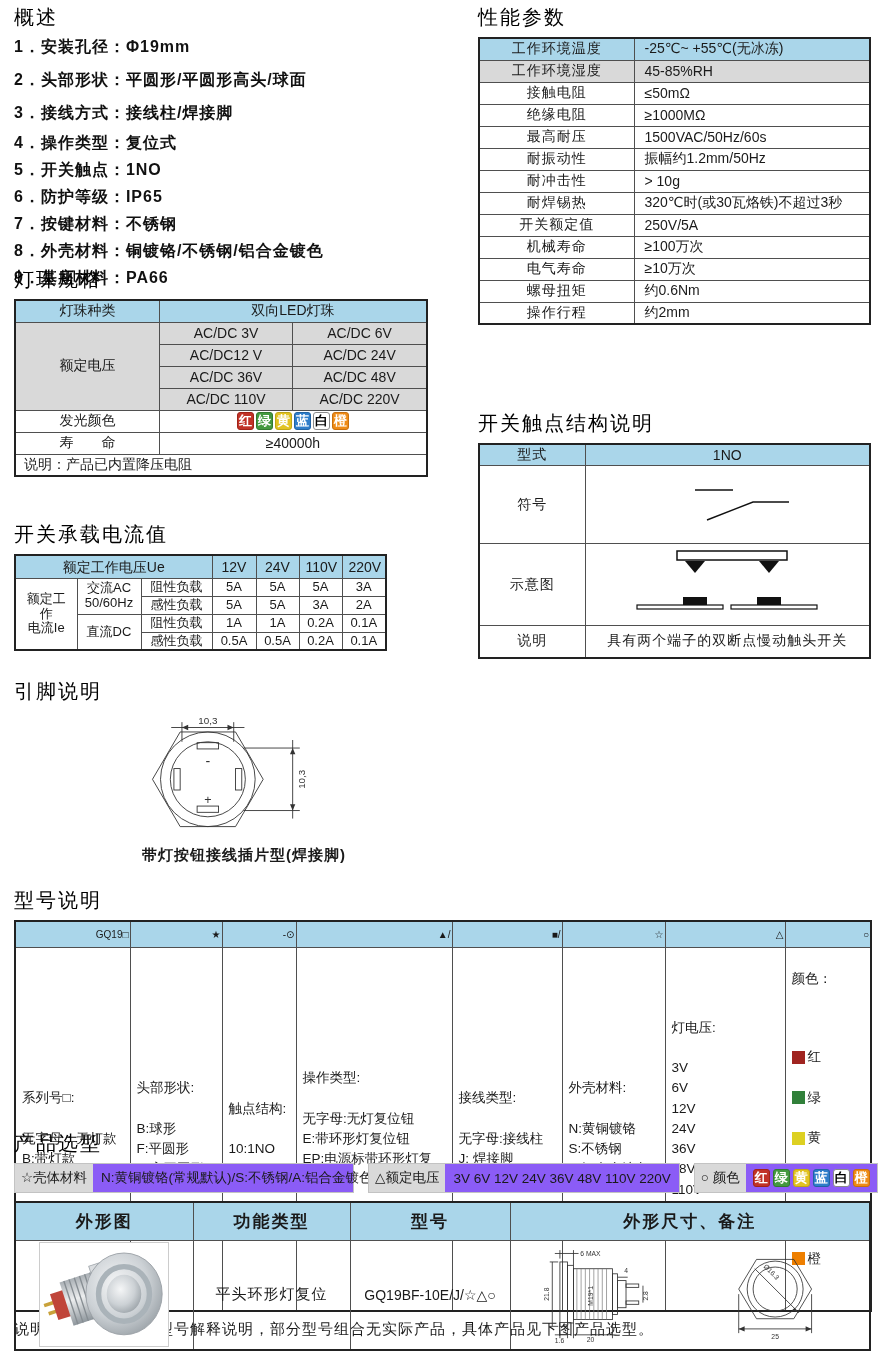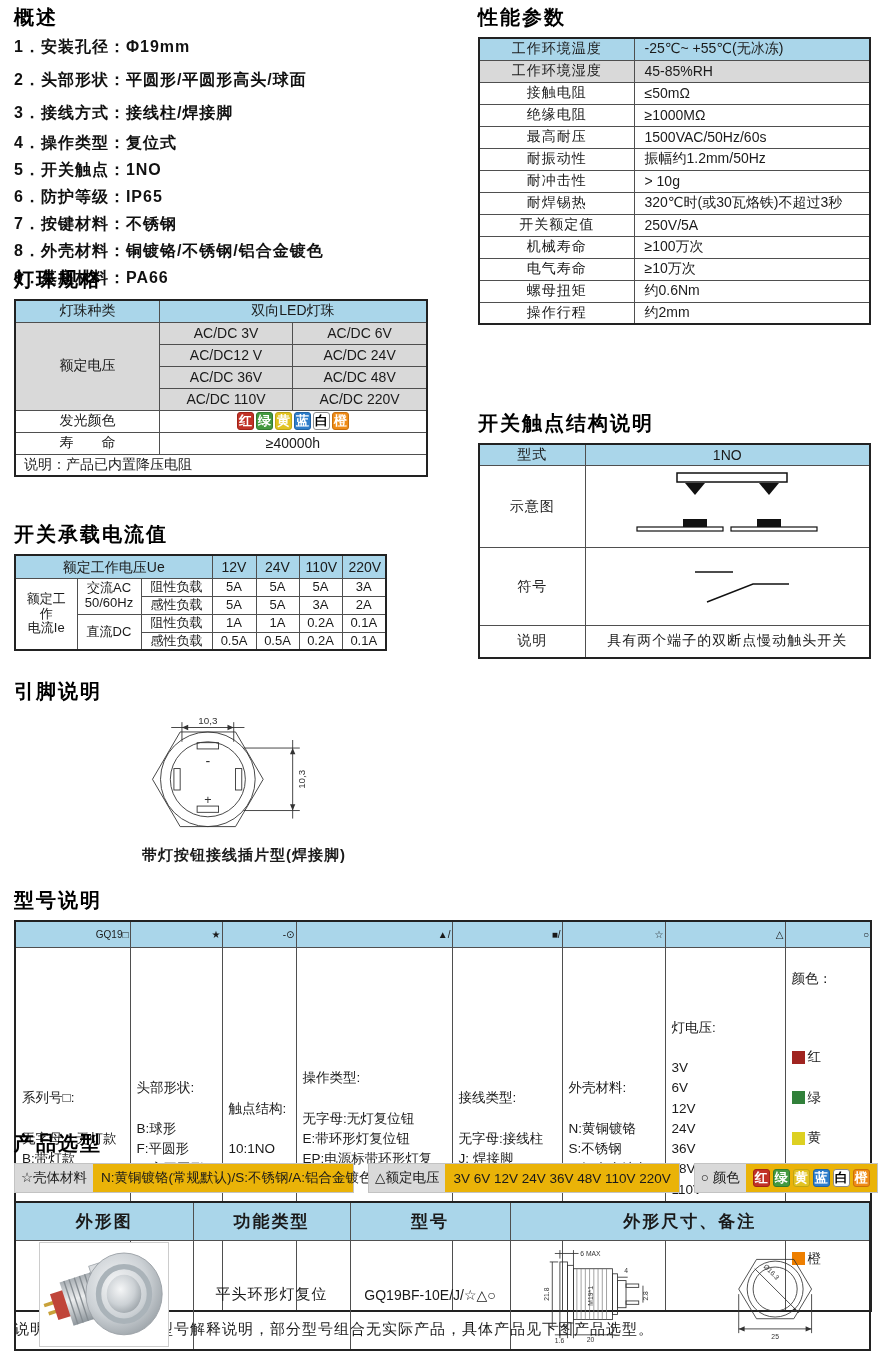--- a/index.html
+++ b/index.html
@@ -1,18 +1,18 @@
 <!DOCTYPE html>
 <html><head>
 <meta charset="utf-8">
 <style>
   * { margin:0; padding:0; box-sizing:border-box; }
   body { background:#fff; font-family:"Liberation Sans","DejaVu Sans",sans-serif; color:#1a1a1a; }
   .page { position:relative; width:885px; height:1360px; background:#ffffff; overflow:hidden; }
-  h2.sec-title { font-size:20px; font-weight:bold; color:#000; letter-spacing:2px; margin-bottom:6px; }
+  h2.sec-title { font-size:20px; font-weight:normal; color:#000; letter-spacing:2px; margin-bottom:6px; }
 
   section { position:absolute; }
   #overview   { left:14px; top:4px;   width:430px; }
   #performance{ left:478px; top:4px;  width:393px; }
   #led        { left:14px; top:266px; width:414px; }
   #contact    { left:478px; top:410px; width:393px; }
   #current    { left:14px; top:521px; width:371px; }
   #pins       { left:14px; top:678px; width:440px; }
   #model      { left:14px; top:856px; width:857px;margin-top:31px; }
   #selection  { left:14px; top:1130px; width:857px; }
@@ -59,21 +59,21 @@
   
   .mod td { vertical-align:top; text-align:left; font-size:13.5px; padding:6px 6px; line-height:1.5; white-space:pre-line; }
   .mod tr.hdr td { text-align:right; vertical-align:middle; height:26px; font-size:10px; padding:1px; white-space:normal; }
   .mod tr.body td { height:168px; }
   .sw-row { display:flex; align-items:center; gap:3px; height:20px; }
   .sw { display:inline-block; width:13px; height:13px; }
   .model-note { font-size:15px; margin-top:8px; letter-spacing:1px; }
 
   
   .legendbar { display:flex; align-items:stretch; gap:14px; margin:4px 0 8px 0; height:30px; }
-  .lgbox { display:flex; align-items:stretch; border:1px solid #c3c3c3; background:#eab308; }
+  .lgbox { display:flex; align-items:stretch; border:1px solid #c3c3c3; background:#8b5cf6; }
   .lglabel { background:#d9d9d9; font-size:13.5px; display:flex; align-items:center; padding:0 6px; white-space:nowrap; }
   .lgtext { display:flex; align-items:center; padding:0 8px; font-size:13.5px; white-space:nowrap; }
   .lgbadges { display:flex; align-items:center; padding:0 6px; gap:1px; }
 
   
   .sel td { text-align:center; }
   .sel tr.hdr td { height:38px; font-size:17px; font-weight:bold; letter-spacing:2px; }
   .sel tr.body td { height:110px; }
   .photo-box { display:inline-block; border:1px solid #ccc; background:#fff; }
   .dims-wrap { display:flex; justify-content:center; align-items:center; gap:14px; }
@@ -214,39 +214,39 @@
       <colgroup>
           <col style="width:106px">
           <col>
         </colgroup>
       <tbody>
           <tr class="bg-blue hdr">
         <td class="lbl">型式</td>
         <td>1NO</td>
       </tr>
       <tr>
+        <td class="lbl" style="height:78px">符号</td>
+        <td>
+          <svg width="240" height="58" viewBox="0 0 240 58">
+            <line x1="88" y1="16" x2="126" y2="16" stroke="#111" stroke-width="1.6"></line>
+            <polyline points="100,46 146,28 182,28" fill="none" stroke="#111" stroke-width="1.4"></polyline>
+          </svg>
+        </td>
+      </tr>
+      <tr>
         <td class="lbl" style="height:82px">示意图</td>
         <td>
           <svg width="240" height="76" viewBox="0 0 240 76">
             <rect x="70" y="6" width="110" height="9" fill="#fff" stroke="#111" stroke-width="1.5"></rect>
             <polygon points="78,16 98,16 88,28" fill="#111"></polygon>
             <polygon points="152,16 172,16 162,28" fill="#111"></polygon>
             <rect x="30" y="60" width="86" height="4" fill="#fff" stroke="#111" stroke-width="1.2"></rect>
             <rect x="76" y="52" width="24" height="8" fill="#111"></rect>
             <rect x="124" y="60" width="86" height="4" fill="#fff" stroke="#111" stroke-width="1.2"></rect>
             <rect x="150" y="52" width="24" height="8" fill="#111"></rect>
-          </svg>
-        </td>
-      </tr>
-      <tr>
-        <td class="lbl" style="height:78px">符号</td>
-        <td>
-          <svg width="240" height="58" viewBox="0 0 240 58">
-            <line x1="88" y1="16" x2="126" y2="16" stroke="#111" stroke-width="1.6"></line>
-            <polyline points="100,46 146,28 182,28" fill="none" stroke="#111" stroke-width="1.4"></polyline>
           </svg>
         </td>
       </tr>
       <tr>
         <td class="lbl" style="height:32px">说明</td>
         <td class="desc">具有两个端子的双断点慢动触头开关</td>
       </tr>
     </tbody>
       </table>
   </section>

